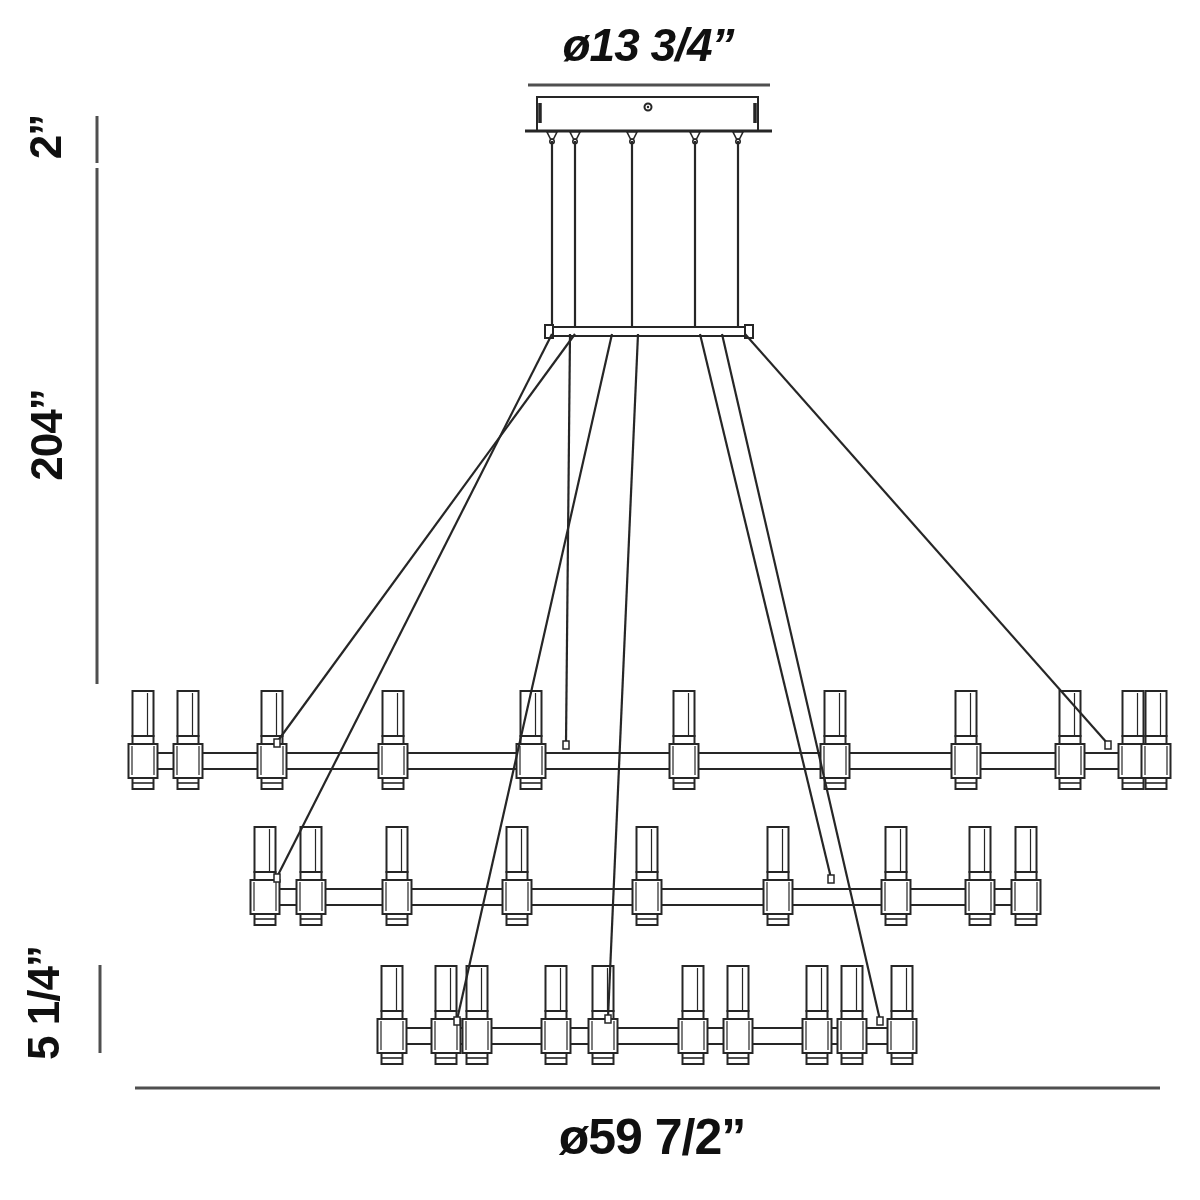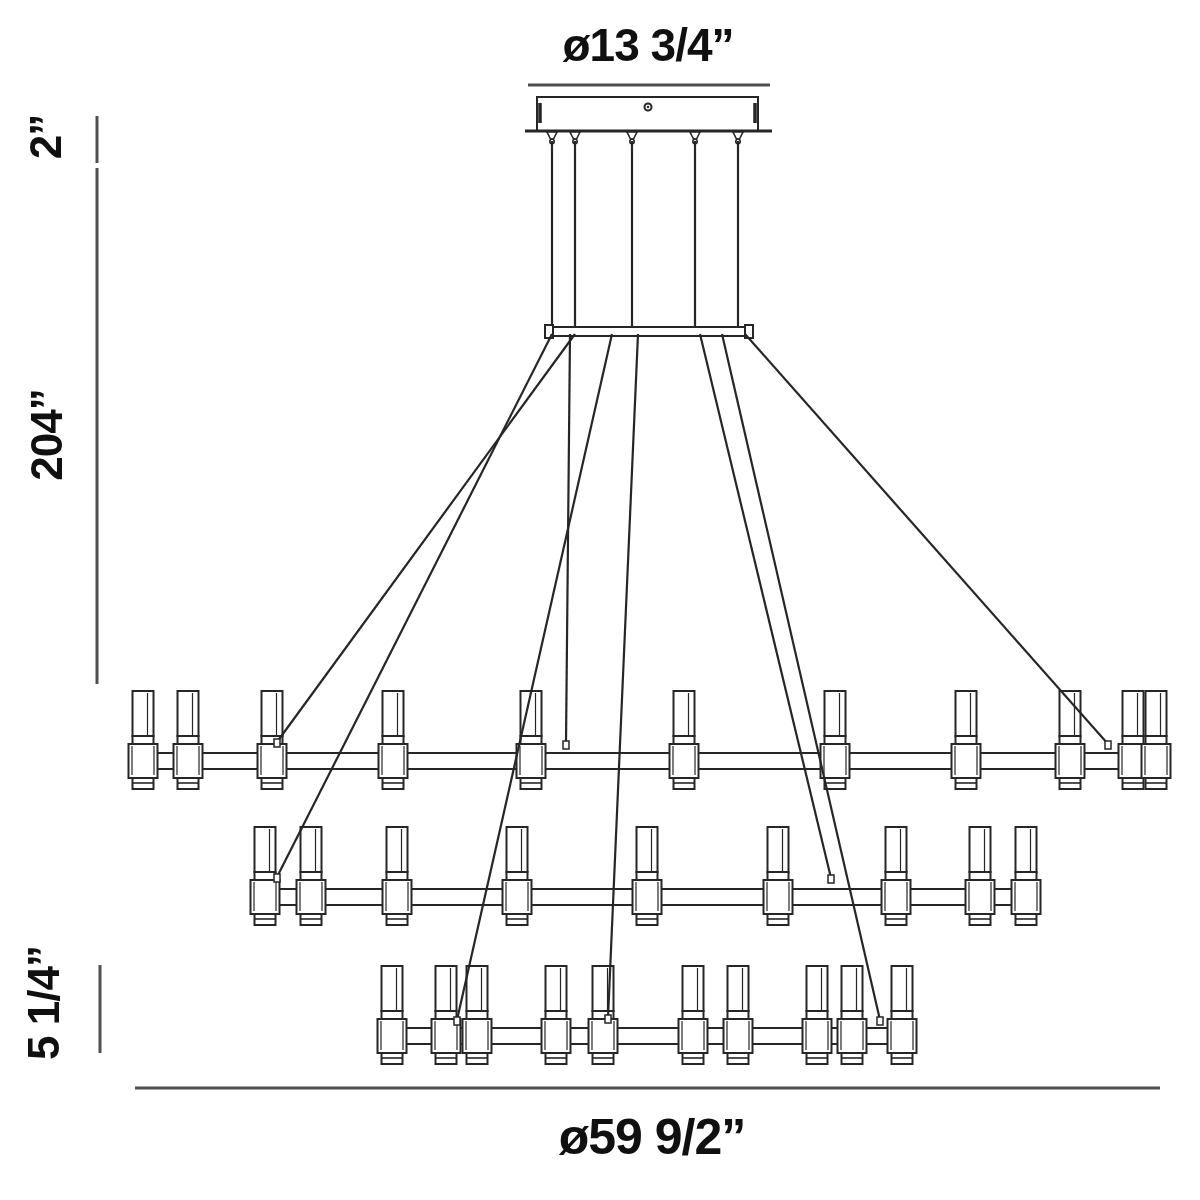--- a/index.html
+++ b/index.html
@@ -14,21 +14,21 @@
   .dim-label{
     position:absolute;
     color:#101010;
     font-weight:700;
     text-align:center;
     letter-spacing:-1px;
     white-space:nowrap;
     line-height:1;
   }
   .rot{transform:rotate(-90deg);transform-origin:center center;}
-  .lbl-top{left:448px;top:22px;width:400px;font-size:46px;}
+  .lbl-top{left:448px;top:22px;width:400px;font-size:46px;font-style:italic;}
   .lbl-bottom{left:452px;top:1112px;width:400px;font-size:50px;}
   .lbl-2{left:-14px;top:115px;width:120px;font-size:44px;}
   .lbl-204{left:-43px;top:413px;width:180px;font-size:44px;}
   .lbl-514{left:-46px;top:981px;width:180px;font-size:44px;}
 </style>
 </head>
 <body>
 
 <div id="canvas">
   <svg id="diagram" width="1200" height="1200" viewBox="0 0 1200 1200">
@@ -323,14 +323,14 @@
     </svg>
 
   <div class="dim-label lbl-top">ø13 3/4”</div>
 
   <div class="dim-label rot lbl-2">2”</div>
 
   <div class="dim-label rot lbl-204">204”</div>
 
   <div class="dim-label rot lbl-514">5 1/4”</div>
 
-  <div class="dim-label lbl-bottom">ø59 9/2”</div>
+  <div class="dim-label lbl-bottom">ø59 7/2”</div>
 </div>
 
 </body></html>

